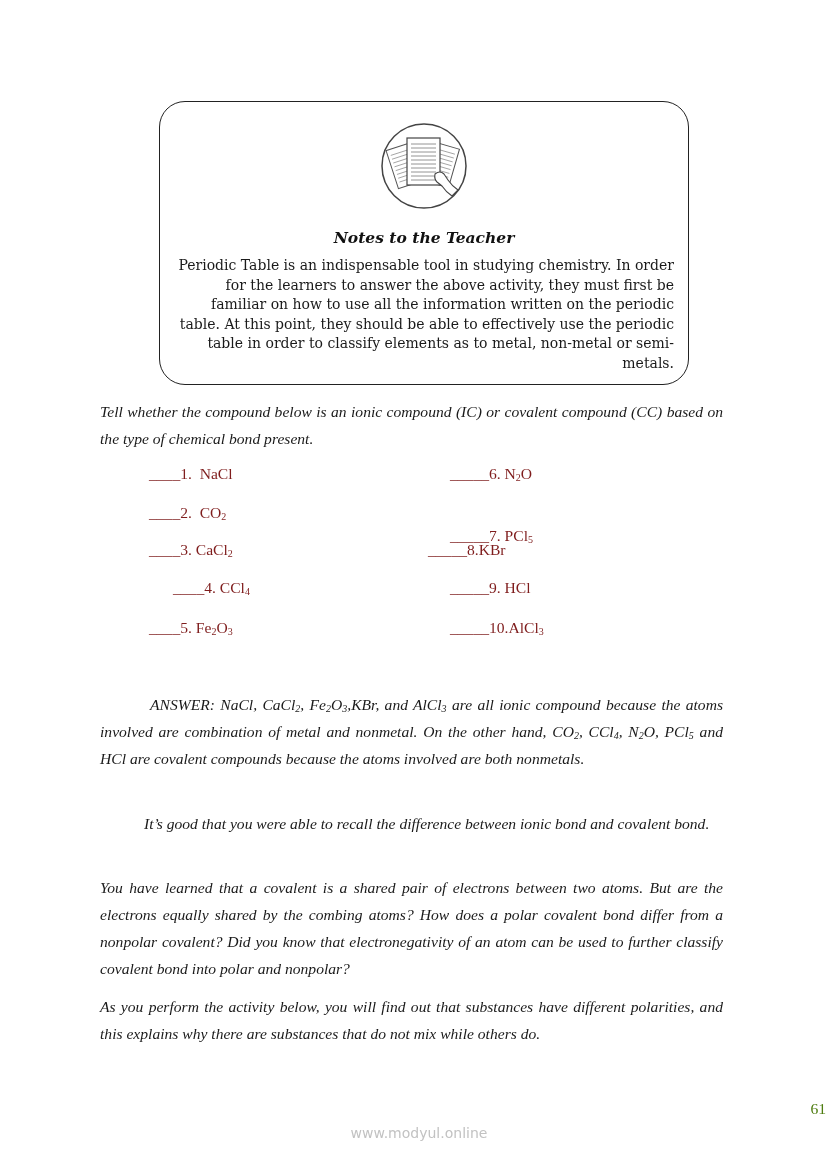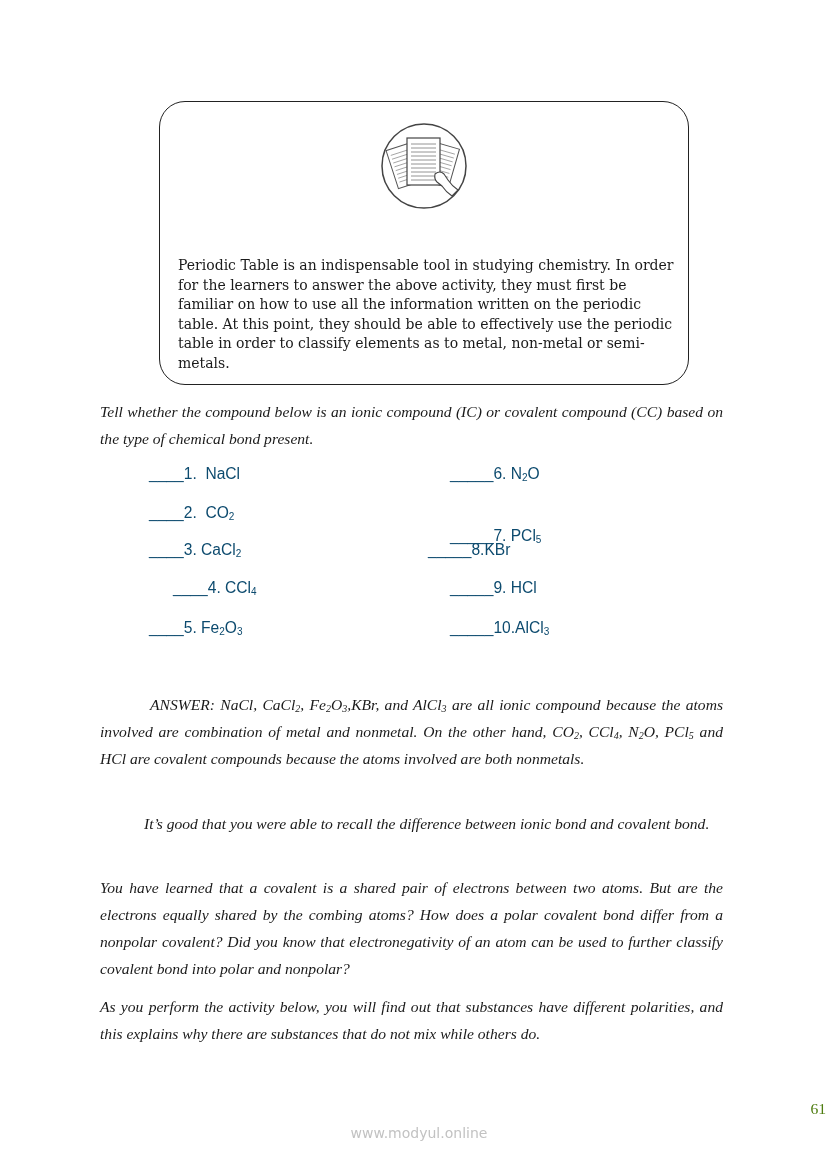--- a/index.html
+++ b/index.html
@@ -15,30 +15,30 @@
   .notes-icon {
     position: absolute; left: 220px; top: 20px; width: 88px; height: 88px;
   }
   .notes-title {
     position: absolute; left: 0; right: 0; top: 126px; text-align: center;
     font-family: "DejaVu Serif", serif; font-weight: bold; font-style: italic;
     font-size: 15.5px; color: #111;
   }
   .notes-body {
     position: absolute; left: 18px; right: 14px; top: 154px;
-    font-family: "DejaVu Serif", serif; font-size: 14px; line-height: 19.6px; color: #1a1a1a;
+    font-family: "DejaVu Serif", serif; font-size: 14px; line-height: 19.6px; color: #1a1a1a; text-align: right;
   }
   .para {
     position: absolute; left: 100px; width: 623px;
     font-family: "Liberation Serif", serif; font-size: 15.6px; line-height: 27px;
     text-align: justify; color: #1a1a1a; font-style: italic;
   }
   .indent { text-indent: 50px; }
   .item {
-    position: absolute; font-family: Liberation Sans, sans-serif; font-size: 15.6px; color: #0c4a6e;
+    position: absolute; font-family: Liberation Serif, serif; font-size: 15.6px; color: #7f1d1d;
     white-space: nowrap;
     text-align: right;
   }
   sub { font-size: 10px; vertical-align: -2px; line-height: 0; }
   .page-number {
     position: absolute; left: 0; right: 0; top: 1100px; text-align: right;
     font-family: Liberation Serif, serif; font-size: 15.6px; color: #4d7c0f;
   }
   .watermark {
     position: absolute; left: 0; right: 0; top: 1125px; text-align: center;
@@ -85,20 +85,21 @@
         <line x1="31" y1="34" x2="56" y2="34"></line>
       <line x1="31" y1="38" x2="56" y2="38"></line>
         <line x1="31" y1="42" x2="56" y2="42"></line>
       <line x1="31" y1="46" x2="56" y2="46"></line>
         <line x1="31" y1="50" x2="56" y2="50"></line>
       <line x1="31" y1="54" x2="56" y2="54"></line>
         <line x1="31" y1="58" x2="56" y2="58"></line>
     </g>
     <path d="M55 52 q5 -4 9 0 l4 6 q4 6 10 10 l-6 6 q-6 -4 -10 -10 l-5 -4 q-3 -3 -2 -8 z" fill="#fff" stroke="#444" stroke-width="1.1"></path>
   </svg>
+  <div class="notes-title">Notes to the Teacher</div>
   <div class="notes-body">Periodic Table is an indispensable tool in studying chemistry. In order for the learners to answer the above activity, they must first be familiar on how to use all the information written on the periodic table. At this point, they should be able to effectively use the periodic table in order to classify elements as to metal, non-metal or semi-metals.</div>
 </div>
 
 <div class="para" style="top:398px;">Tell whether the compound below is an ionic compound (IC) or covalent compound (CC) based on the type of chemical bond present.</div>
 
 <div class="item" style="left:149px; top:465px;"><span>____</span><span>1.</span>&nbsp; NaCl</div>
 <div class="item" style="left:149px; top:504px;"><span>____</span><span>2.</span>&nbsp; CO<sub>2</sub></div>
 <div class="item" style="left:149px; top:541px;"><span>____</span><span>3.</span> CaCl<sub>2</sub></div>
 <div class="item" style="left:149px; top:579px;margin-left:24px;"><span>____</span><span>4.</span> CCl<sub>4</sub></div>
 <div class="item" style="left:149px; top:619px;"><span>____</span><span>5.</span> Fe<sub>2</sub>O<sub>3</sub></div>

